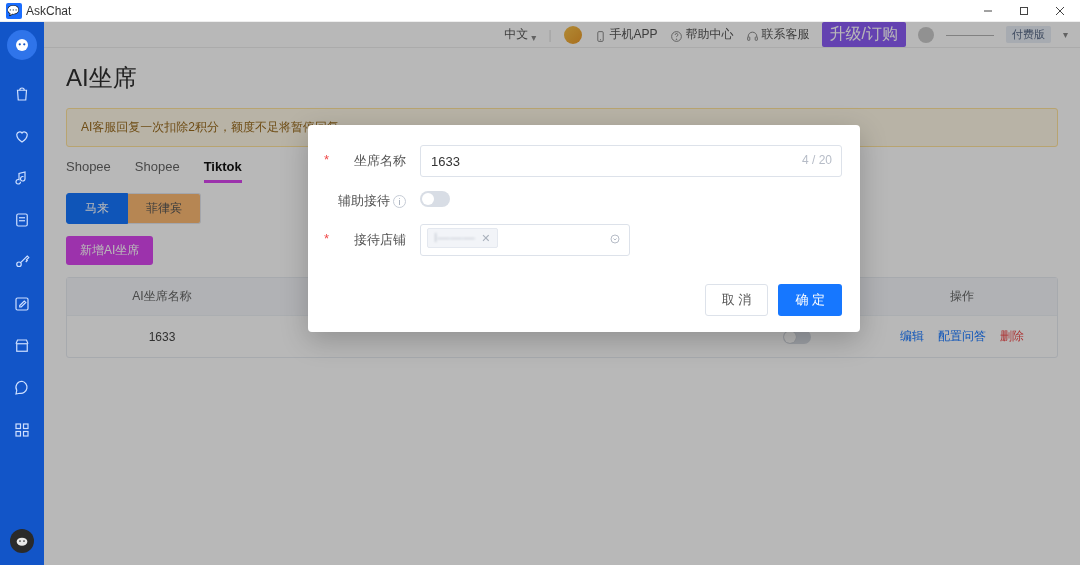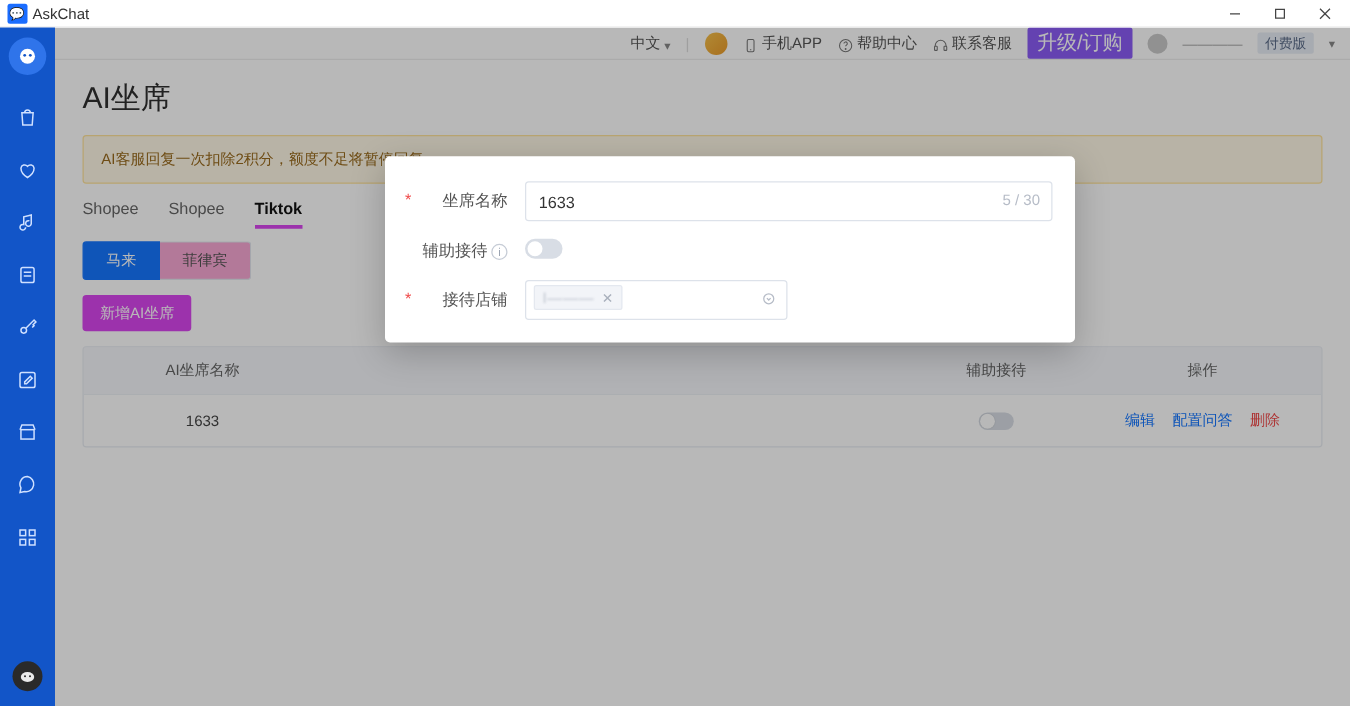--- a/index.html
+++ b/index.html
@@ -38,21 +38,21 @@
   .topbar .plan { background:#e8edf5; color:#5a6b88; padding:1px 6px; border-radius:2px; font-size:11px; }
 
   
   .content { padding: 14px 22px; }
   .page-title { font-size:24px; color:#303030; font-weight:500; margin-bottom:14px; }
   .notice { background:#fff8e6; border:1px solid #ffe39b; color:#9a6b1e; font-size:12px; padding:10px 14px; border-radius:3px; margin-bottom:12px; }
   .tabs { display:flex; gap:24px; font-size:13px; color:#666; margin-bottom:10px; }
   .tabs .tab { padding-bottom:6px; cursor:pointer; }
   .tabs .tab.active { color:#111; font-weight:600; border-bottom:3px solid #d946ef; }
   .subtabs { display:flex; gap:0; margin-bottom:12px; }
-  .subtabs .stab { padding:6px 18px; font-size:12px; border:1px solid #e3e7ef; background:#f9a8d4; color:#555; cursor:pointer; }
+  .subtabs .stab { padding:6px 18px; font-size:12px; border:1px solid #e3e7ef; background:#fdba74; color:#555; cursor:pointer; }
   .subtabs .stab.active { background:#1677ff; border-color:#1677ff; color:#fff; }
   .subtabs .stab:first-child { border-top-left-radius:3px; border-bottom-left-radius:3px; }
   .subtabs .stab:last-child { border-top-right-radius:3px; border-bottom-right-radius:3px; border-left:none; }
   .add-btn { background:#d946ef; color:#fff; font-size:12px; padding:6px 14px; border-radius:3px; display:inline-block; margin-bottom:12px; cursor:pointer; }
 
   .table { border:1px solid #e8ecf2; border-radius:3px; }
   .thead { display:flex; background:#f5f7fb; font-size:12px; color:#666; }
   .th { padding:10px 8px; text-align:center; }
   .tbody .tr { display:flex; font-size:12px; color:#444; border-top:1px solid #eef1f6; }
   .td { padding:12px 8px; text-align:center; display:flex; align-items:center; justify-content:center; gap:8px; }
@@ -280,21 +280,21 @@
 
     <div class="backdrop"></div>
 
     <div class="modal">
       <div class="modal-body">
 
         <div class="form-row">
           <div class="form-label req">坐席名称</div>
           <div class="form-ctrl">
             <input class="text-input" value="1633" style="">
-            <span class="input-counter">5 / 30</span>
+            <span class="input-counter">4 / 20</span>
           </div>
         </div>
 
 
         <div class="form-row">
           <div class="form-label">
             <span>辅助接待</span><span class="info-icon">i</span>
           </div>
           <div class="form-ctrl">
             <span class="toggle off"></span>
@@ -313,16 +313,20 @@
                 <svg viewBox="0 0 24 24" fill="none" stroke="#b6bcc7" stroke-width="2">
                     <circle cx="12" cy="12" r="8"></circle>
                     <polyline points="9 11 12 14 15 11"></polyline>
                   </svg>
               </span>
             </div>
           </div>
         </div>
 
       </div>
+      <div class="modal-foot">
+        <span class="btn btn-default">取 消</span>
+        <span class="btn btn-primary">确 定</span>
+      </div>
     </div>
 
   </div>
 </div>
 
 </body></html>

